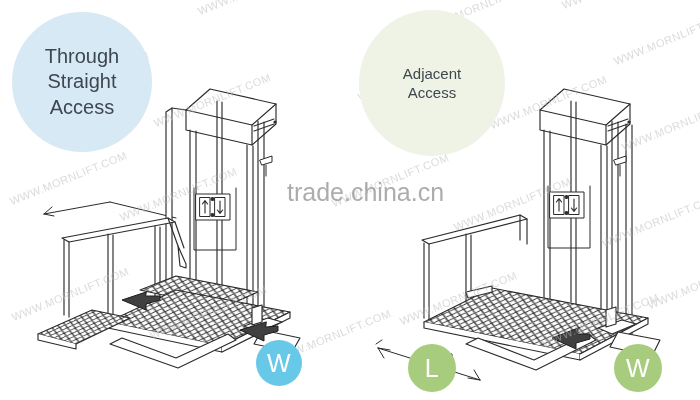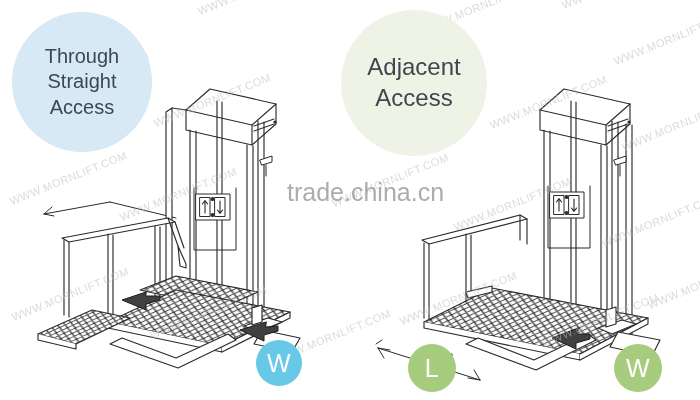--- a/index.html
+++ b/index.html
@@ -29,23 +29,23 @@
     text-align:center;
     line-height:1.28;
     color:#3e474f;
   }
   #circle-straight{
     left:12px;top:12px;width:140px;height:140px;
     background:#d6e9f5;
     font-size:20px;
   }
   #circle-adjacent{
-    left:341px;top:10px;width:146px;height:146px;
+    left:359px;top:10px;width:146px;height:146px;
     background:#eef3e6;
-    font-size:24px;
+    font-size:15px;
   }
   .label-circle span{display:block;white-space:nowrap;}
 
   
   .badge{
     position:absolute;
     border-radius:50%;
     display:flex;align-items:center;justify-content:center;
     color:#ffffff;
     font-size:25px;

